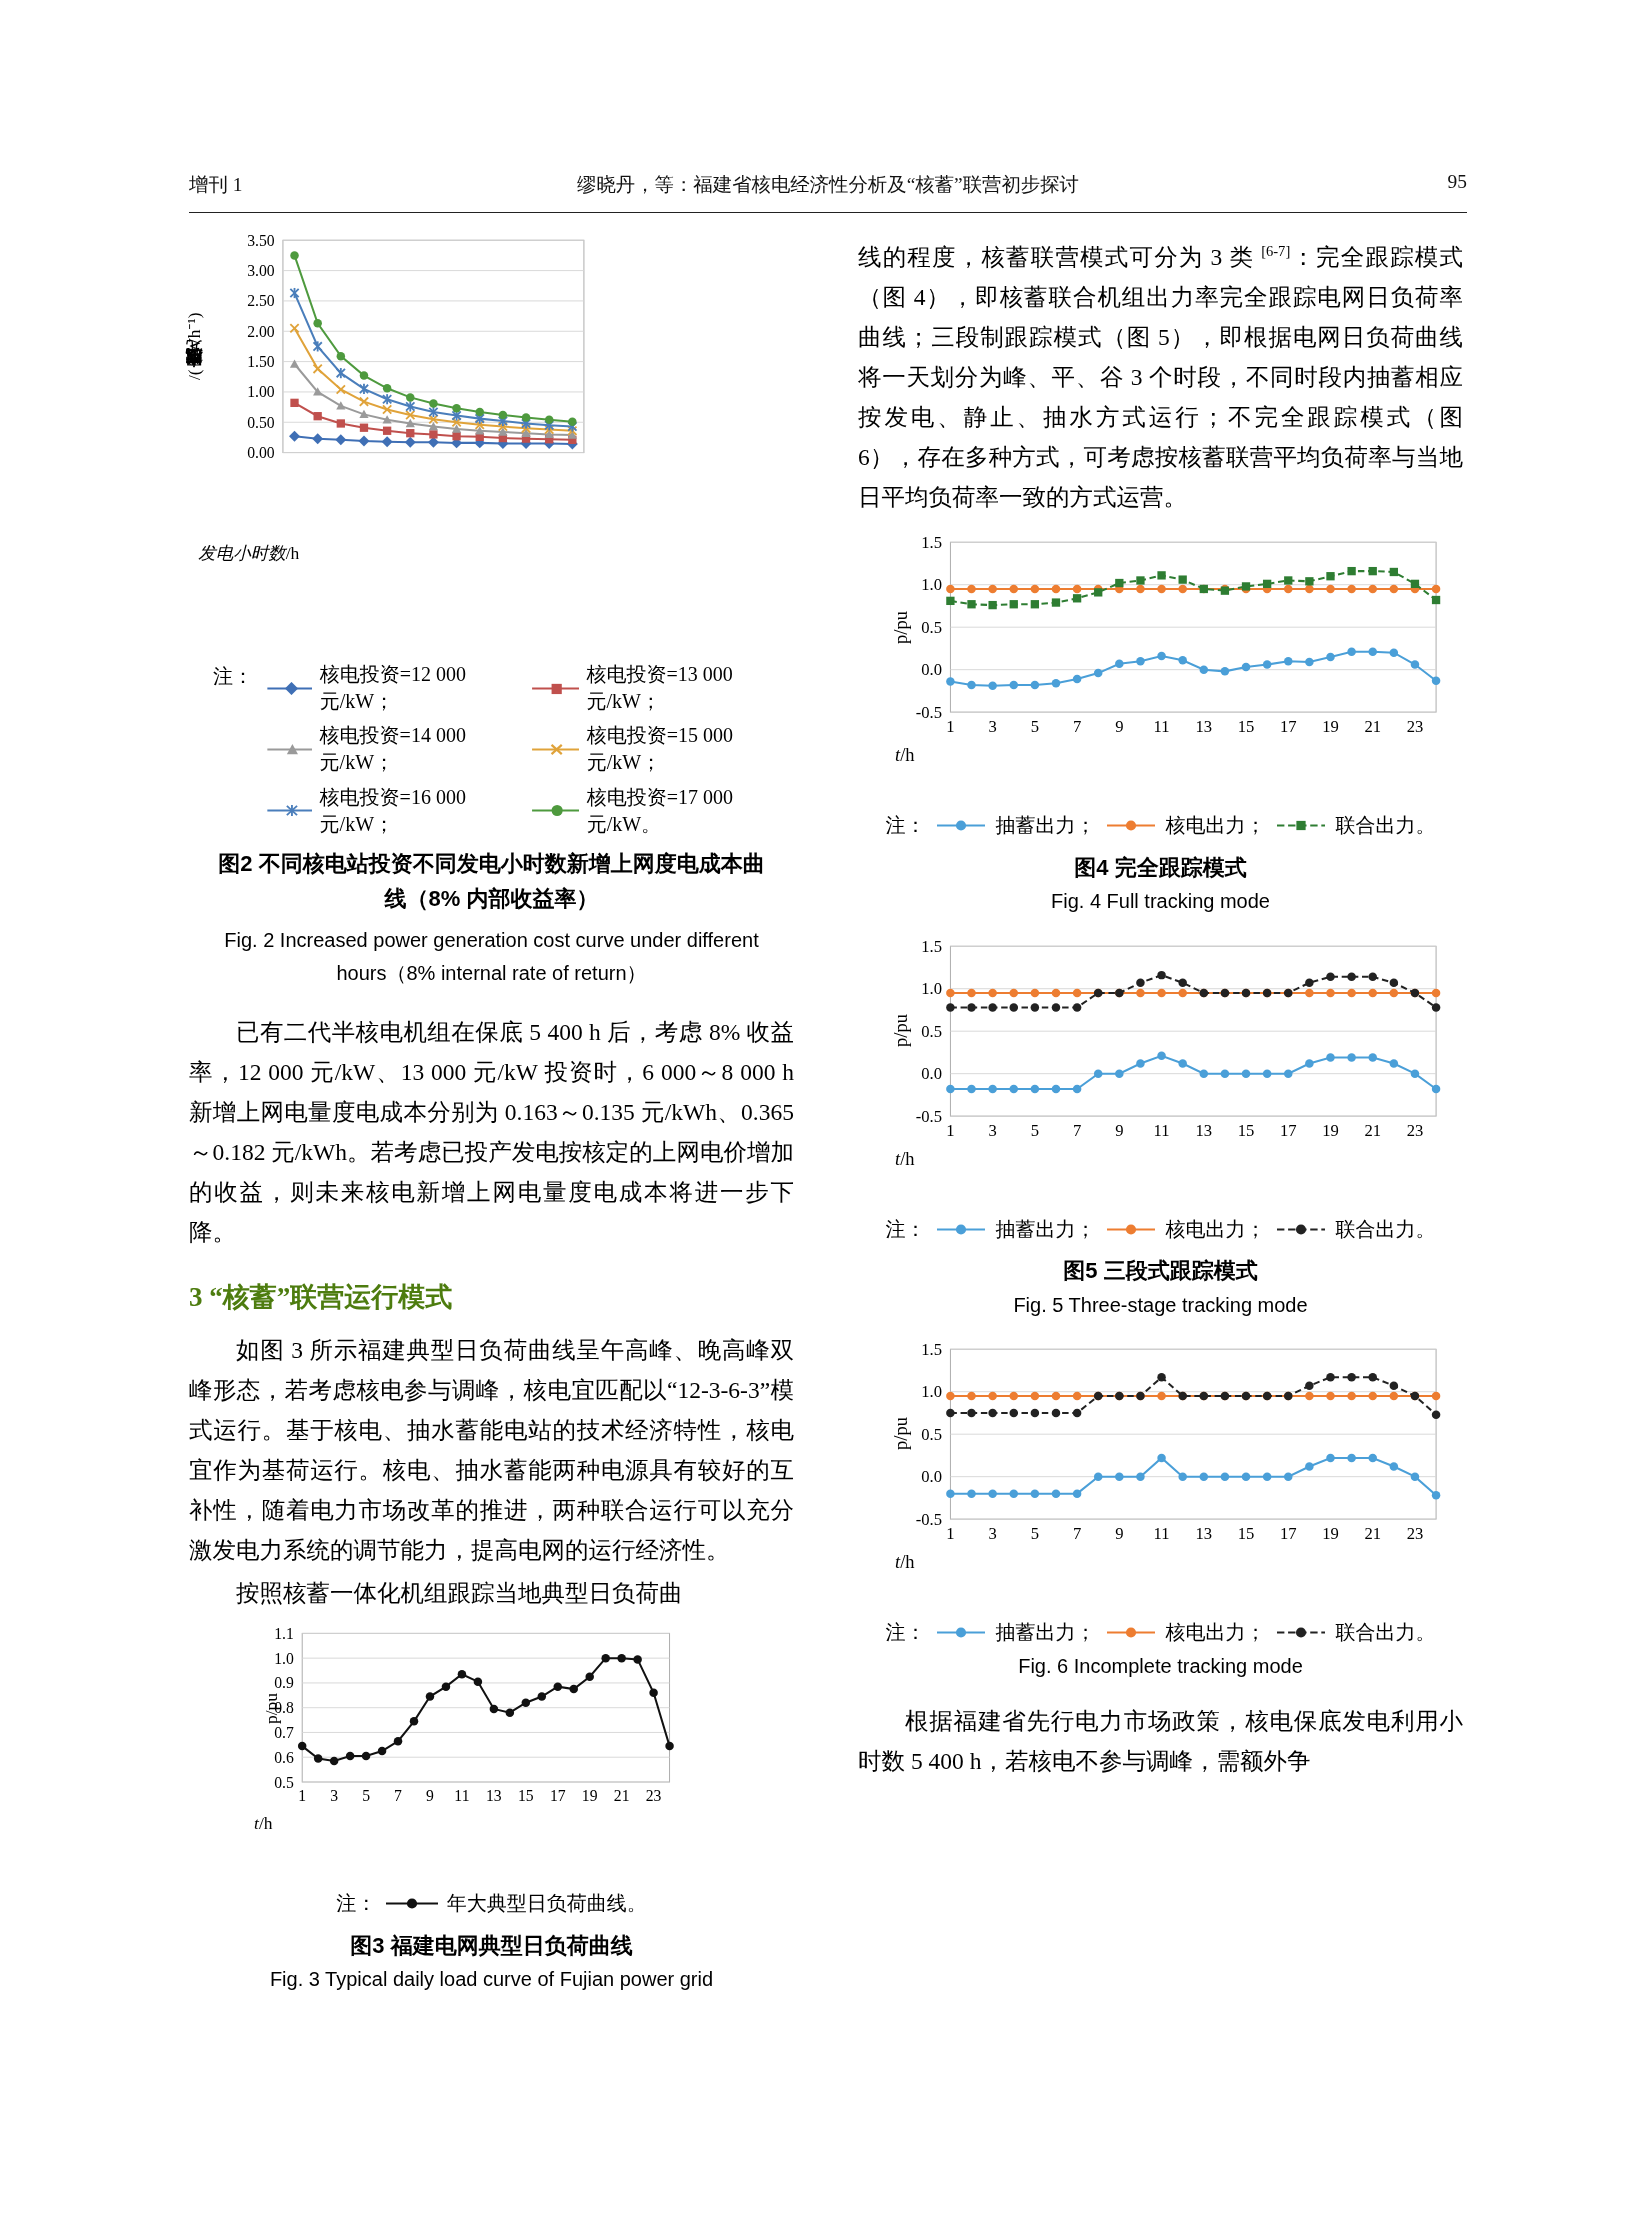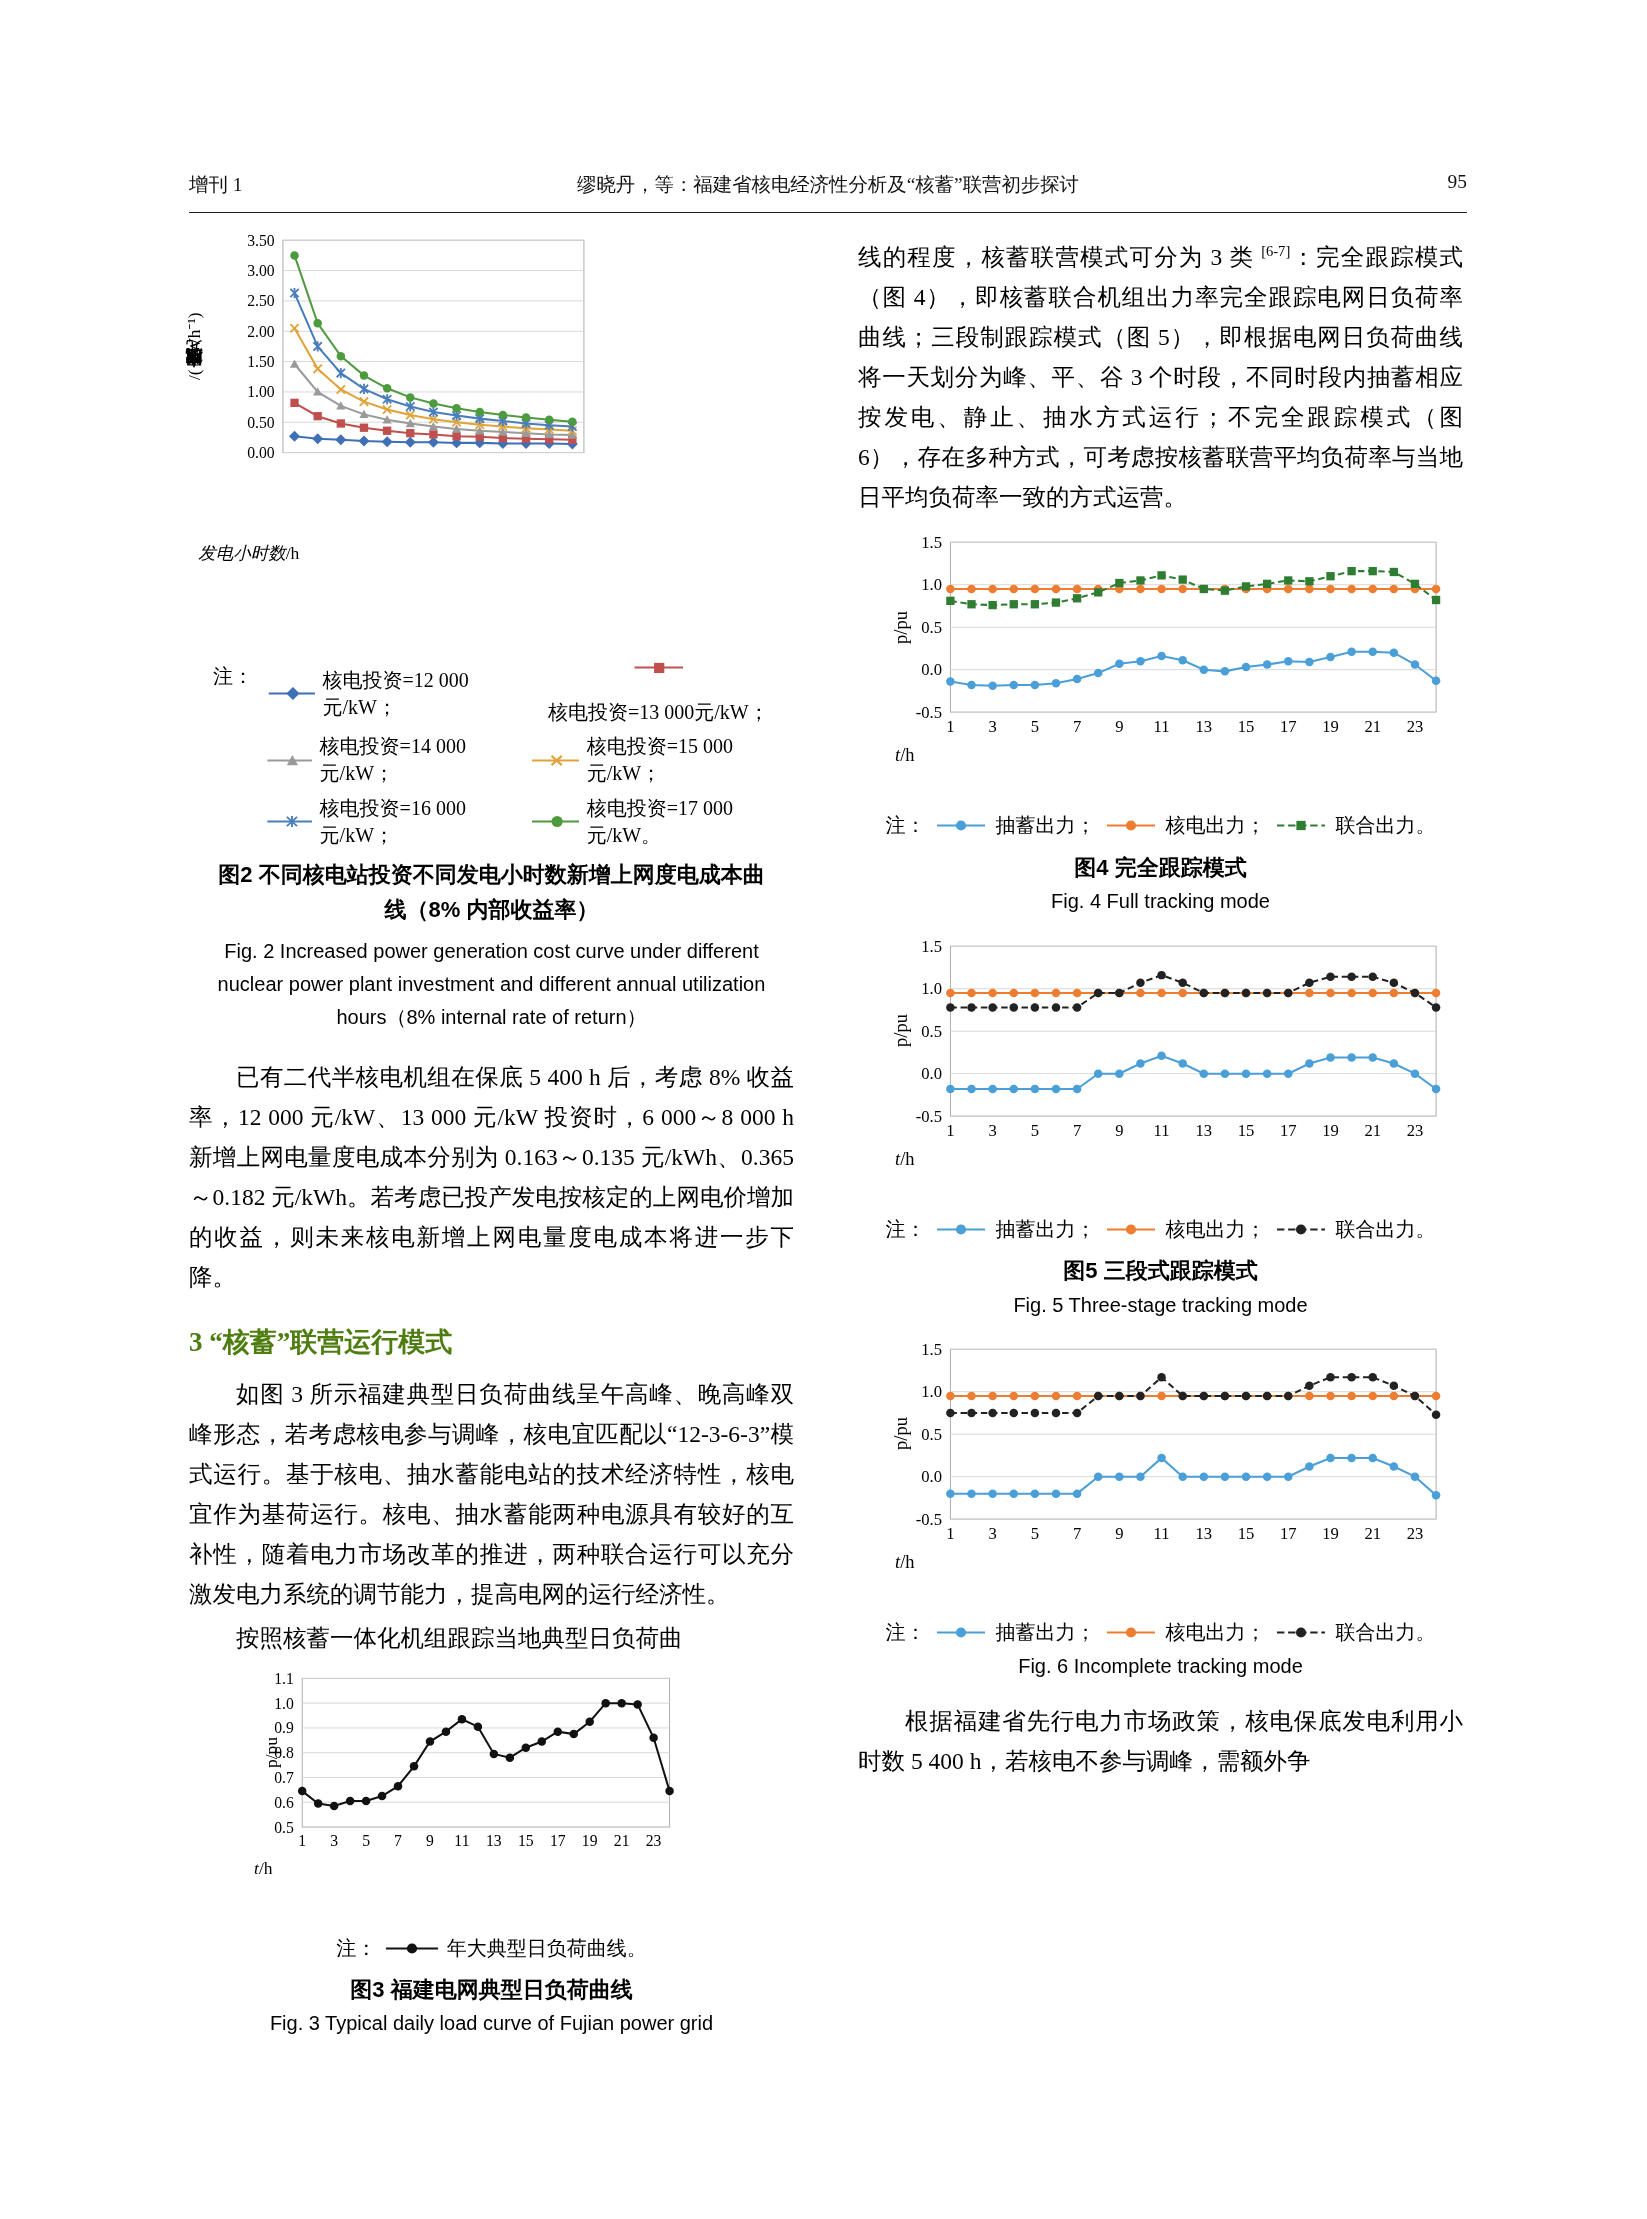--- a/index.html
+++ b/index.html
@@ -284,21 +284,21 @@
             <div style="width:54px;flex:none;padding-top:1.8px;">注：</div>
             <div style="flex:1;">
               <div style="display:flex;gap:13px;margin-bottom:7.4px;">
                 <div style="width:268px;display:flex;align-items:center;gap:7.4px;">
                   <svg width="50" height="13" viewBox="0 0 47.9531 14">
                       <line x1="0" y1="7" x2="54" y2="7" stroke="#3f6fb5" stroke-width="2.4"></line>
                       <rect x="21" y="2" width="10" height="10" fill="#3f6fb5" transform="rotate(45 26 7)"></rect>
                     </svg>
                   <span>核电投资=12 000元/kW；</span>
                 </div>
-                <div style="display:flex;align-items:center;gap:25px;flex-direction:column;">
+                <div style="display:flex;align-items:center;gap:7px;">
                   <svg width="50" height="13" viewBox="0 0 50.4688 14">
                       <line x1="0" y1="7" x2="54" y2="7" stroke="#c0504d" stroke-width="2.4"></line>
                       <rect x="21" y="2" width="11" height="11" fill="#c0504d"></rect>
                     </svg>
                   <span>核电投资=13 000元/kW；</span>
                 </div>
               </div>
               <div style="display:flex;gap:13px;margin-bottom:7.4px;">
                 <div style="width:268px;display:flex;align-items:center;gap:7.4px;">
                   <svg width="50" height="13" viewBox="0 0 47.9531 14">
@@ -333,21 +333,20 @@
                     </svg>
                   <span>核电投资=17 000元/kW。</span>
                 </div>
               </div>
             </div>
           </div>
         </div>
         <div class="figcap-cn">图2    不同核电站投资不同发电小时数新增上网度电成本曲</div>
         <div class="figcap-cn" style="margin-top:1.8px;">线（8% 内部收益率）</div>
         <div class="figcap-en" style="margin-top:11px;">Fig. 2    Increased power generation cost curve under different</div>
-        <div class="figcap-en">nuclear power plant investment and different annual utilization</div>
         <div class="figcap-en">hours（8% internal rate of return）</div>
       </div>
 
       <p class="body" style="margin-top:24px;">已有二代半核电机组在保底 5 400 h 后，考虑 8% 收益率，12 000 元/kW、13 000 元/kW 投资时，6 000～8 000 h 新增上网电量度电成本分别为 0.163～0.135 元/kWh、0.365～0.182 元/kWh。若考虑已投产发电按核定的上网电价增加的收益，则未来核电新增上网电量度电成本将进一步下降。</p>
 
       <h3 class="sec">3    “核蓄”联营运行模式</h3>
 
       <p class="body">如图 3 所示福建典型日负荷曲线呈午高峰、晚高峰双峰形态，若考虑核电参与调峰，核电宜匹配以“12-3-6-3”模式运行。基于核电、抽水蓄能电站的技术经济特性，核电宜作为基荷运行。核电、抽水蓄能两种电源具有较好的互补性，随着电力市场改革的推进，两种联合运行可以充分激发电力系统的调节能力，提高电网的运行经济性。</p>
       <p class="body">按照核蓄一体化机组跟踪当地典型日负荷曲</p>
 

